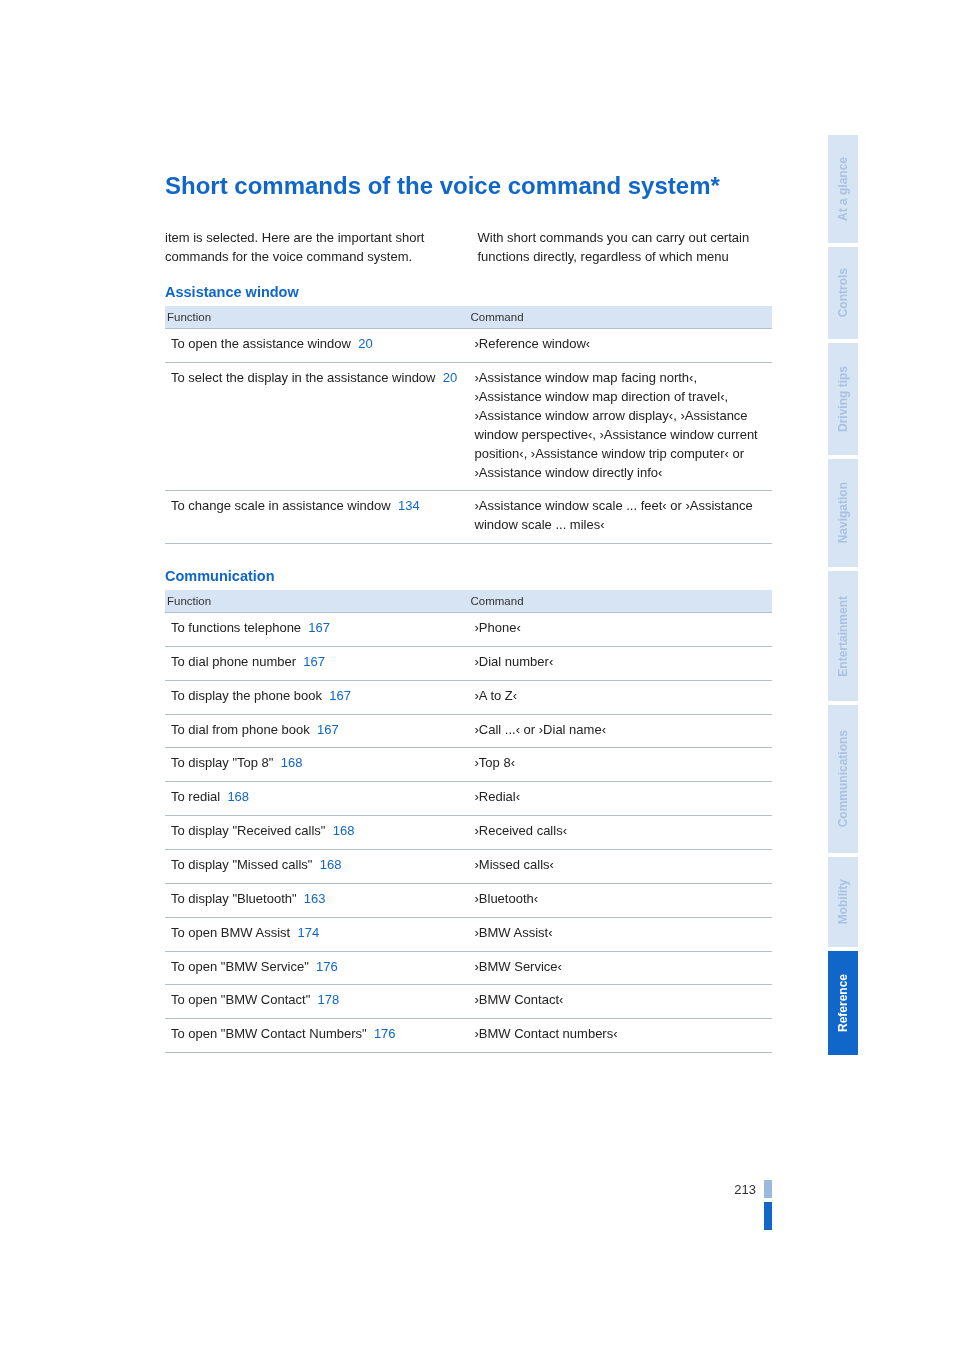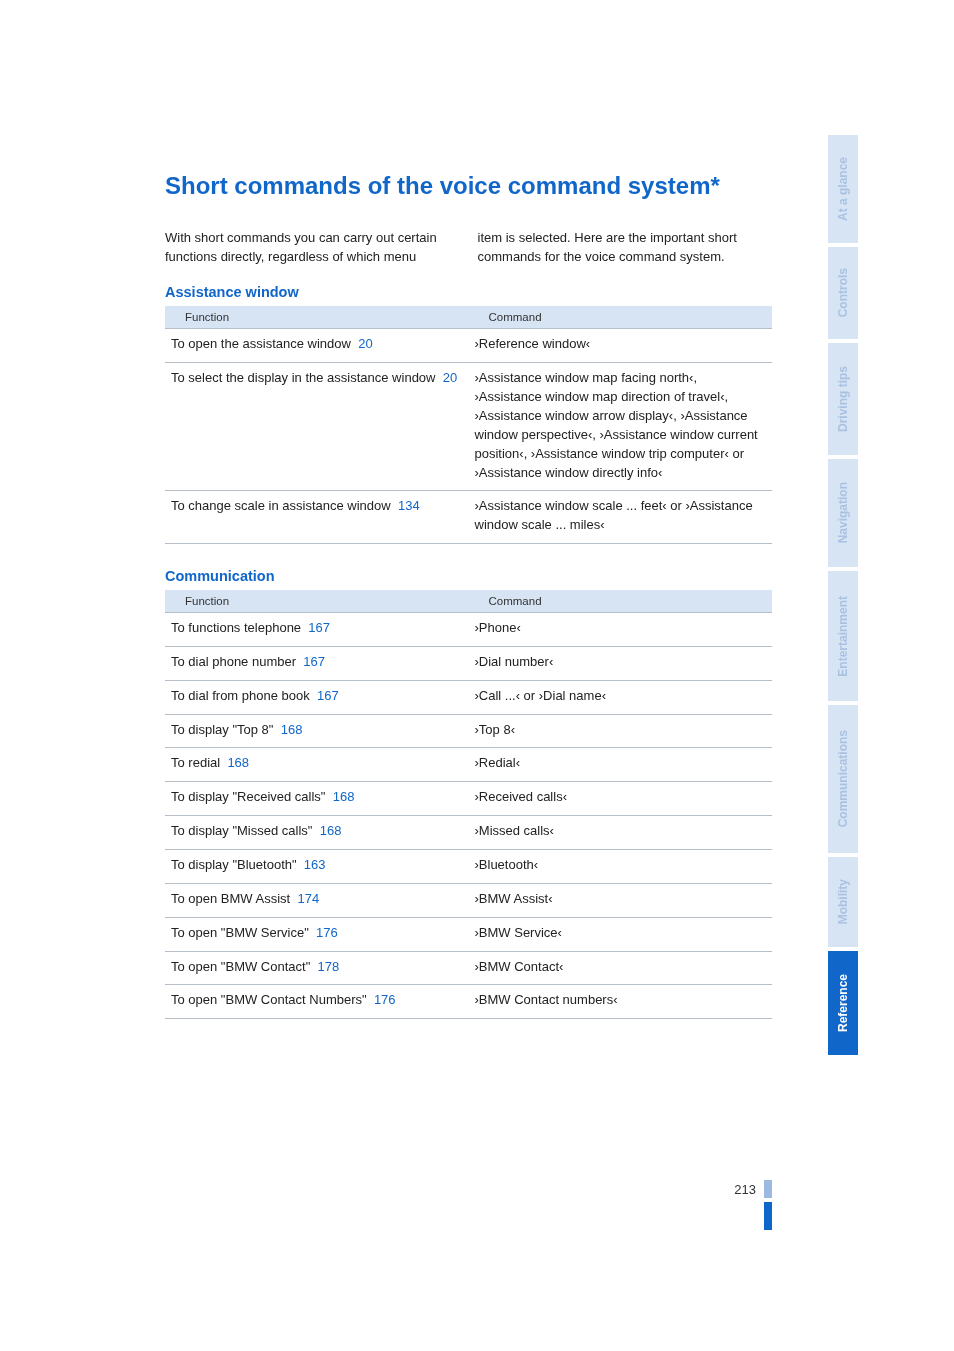--- a/index.html
+++ b/index.html
@@ -9,21 +9,21 @@
   .content { position: absolute; left: 165px; top: 172px; width: 607px; }
 
   h1.title { color: #1066c9; font-size: 24px; font-weight: bold; line-height: 1.2; margin-bottom: 28px; }
 
   .intro { display: flex; gap: 18px; font-size: 13px; color: #222; line-height: 1.45; margin-bottom: 18px;}
   .intro .col { flex: 1; }
 
   h2.section { color: #1066c9; font-size: 14.5px; font-weight: bold; margin: 4px 0 6px 0; }
 
   table.data { width: 100%; border-collapse: collapse; font-size: 13px; color: #222; }
-  table.data tr.head td { background: #d7e4f4; color: #333; font-size: 11.5px; padding: 5px 20px; margin-left: 13px; }
+  table.data tr.head td { background: #d7e4f4; color: #333; font-size: 11.5px; padding: 5px 2px; margin-left: 13px; }
   table.data tr.row td { border-top: 1px solid #b6bec8; padding: 6px 6px 8px 6px; vertical-align: top; line-height: 1.45; }
   table.data tr.row:last-child td { border-bottom: 1px solid #b6bec8; }
   table.data td.fn { width: 50%; }
   table.data td.cmd { width: 50%; }
   .pageref { color: #1066c9; margin-top: 45px; }
 
   .section-gap { height: 20px; }
 
   
   .tabs { position: absolute; right: 96px; top: 135px; width: 30px; display: flex; flex-direction: column; }
@@ -42,22 +42,22 @@
 </style>
 </head>
 <body>
 
 <div class="page">
 
   <div class="content">
     <h1 class="title">Short commands of the voice command system*</h1>
 
     <div class="intro">
+      <div class="col">item is selected. Here are the important short commands for the voice command system.</div>
       <div class="col">With short commands you can carry out certain functions directly, regardless of which menu</div>
-      <div class="col">item is selected. Here are the important short commands for the voice command system.</div>
     </div>
 
     <h2 class="section">Assistance window</h2>
     <table class="data">
       <tbody>
           <tr class="head">
         <td class="fn">Function</td>
         <td class="cmd">Command</td>
       </tr>
       <tr class="row">
@@ -84,20 +84,24 @@
         <td class="fn">Function</td>
         <td class="cmd">Command</td>
       </tr>
       <tr class="row">
             <td class="fn"><span>To functions telephone</span>&nbsp;&nbsp;<span class="pageref">167</span></td>
             <td class="cmd">›Phone‹</td>
           </tr>
       <tr class="row">
             <td class="fn"><span>To dial phone number</span>&nbsp;&nbsp;<span class="pageref">167</span></td>
             <td class="cmd">›Dial number‹</td>
+          </tr>
+      <tr class="row">
+            <td class="fn"><span>To display the phone book</span>&nbsp;&nbsp;<span class="pageref">167</span></td>
+            <td class="cmd">›A to Z‹</td>
           </tr>
       <tr class="row">
             <td class="fn"><span>To dial from phone book</span>&nbsp;&nbsp;<span class="pageref">167</span></td>
             <td class="cmd">›Call ...‹ or ›Dial name‹</td>
           </tr>
       <tr class="row">
             <td class="fn"><span>To display "Top 8"</span>&nbsp;&nbsp;<span class="pageref">168</span></td>
             <td class="cmd">›Top 8‹</td>
           </tr>
       <tr class="row">

